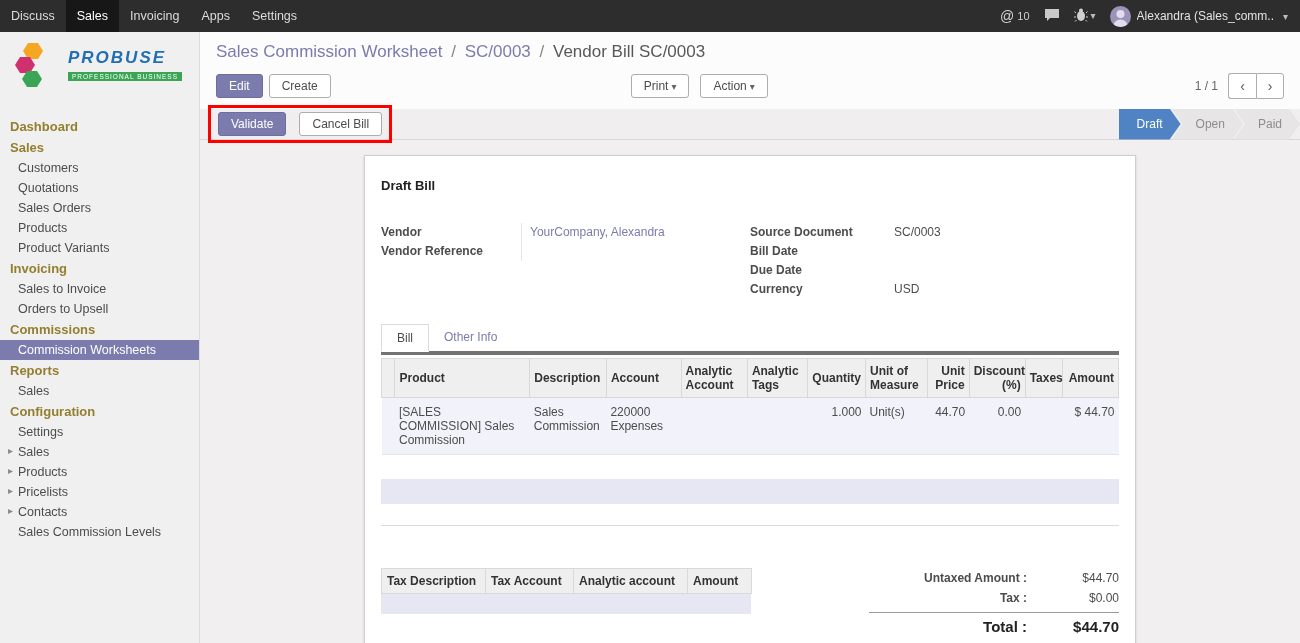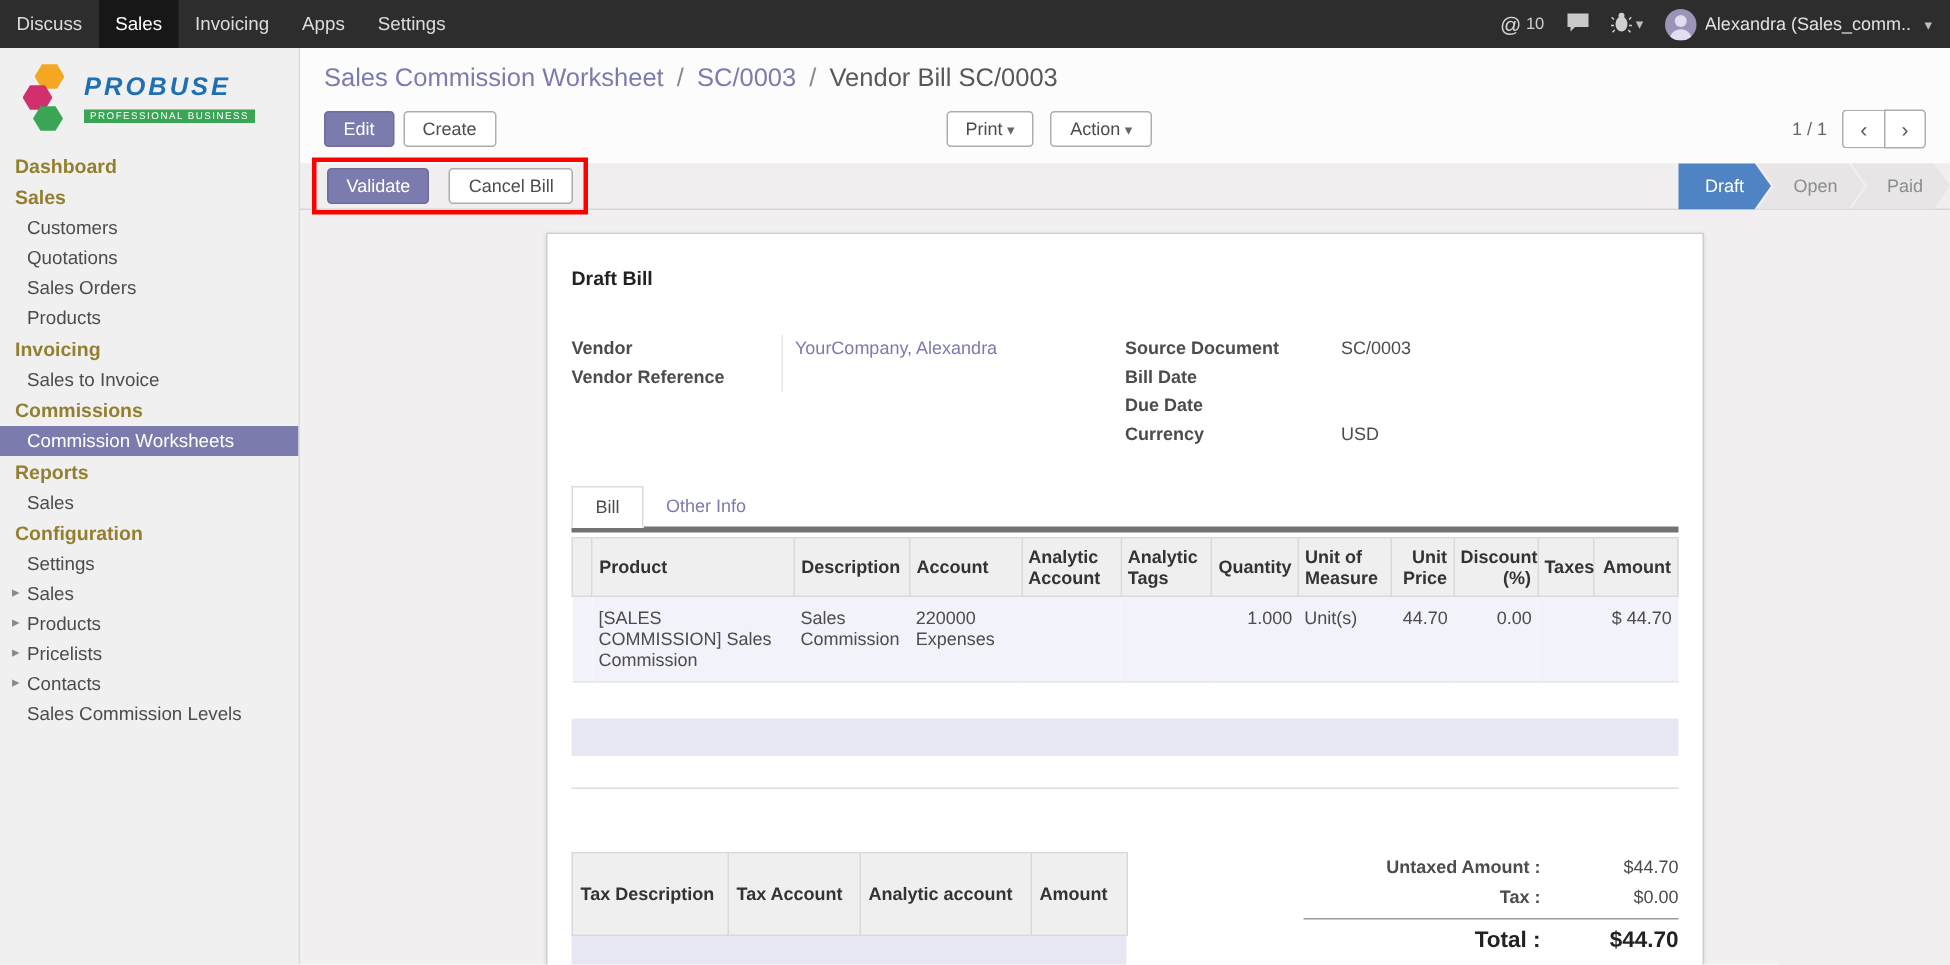--- a/index.html
+++ b/index.html
@@ -16,29 +16,29 @@
   .at-icon::before { content: "@"; font-size: 14px; color: #d6d6d6; }
   .mention-count { font-size: 11px; color: #cfcfcf; }
   .icon-svg { display: inline-block; vertical-align: middle; }
   .caret::after { content: "▾"; font-size: 10px; color: #bdbdbd; margin-left: 3px; }
   .avatar { width: 21px; height: 21px; border-radius: 50%; background: #9b93b8; overflow: hidden; display: inline-flex; align-items: flex-end; justify-content: center; }
   .user-menu { display: flex; align-items: center; gap: 6px; cursor: pointer; }
   .user-name { font-size: 12px; color: #e2e2e2; max-width: 150px; white-space: nowrap; overflow: hidden; }
 
   
   .sidebar { position: absolute; top: 32px; left: 0; bottom: 0; width: 200px; background: #f0f0f0; border-right: 1px solid #dcdcdc; overflow: hidden; }
-  .logo { display: flex; align-items: center; gap: 10px; padding: 10px 8px 12px 12px; }
+  .logo { display: flex; align-items: center; gap: 22px; padding: 10px 8px 12px 12px; }
   .hexcol { display: flex; flex-direction: column; align-items: center; width: 34px; }
   .hex { width: 20px; height: 18px; clip-path: polygon(25% 5%, 75% 5%, 100% 50%, 75% 95%, 25% 95%, 0% 50%); }
   .hex.orange { background: #f5a623; margin-left: 8px; }
   .hex.red { background: #d0306e; margin: -4px 0 0 -8px; position: relative; }
   .hex.green { background: #3aa655; margin: -4px 0 0 6px; }
   .logo-text-title { color: #1f6fb2; font-weight: bold; font-size: 17px; letter-spacing: 2px; font-style: italic; }
   .logo-text-sub { background: #3aa655; color: #fff; font-size: 6.5px; letter-spacing: 1px; padding: 1px 4px; margin-top: 2px; display: inline-block; }
-  .nav { font-size: 12.5px; }
+  .nav { font-size: 12.5px; margin-top: 16px; }
   .nav-header { color: #937f2f; font-weight: bold; font-size: 13px; padding: 3px 8px 3px 10px; cursor: pointer; }
   .nav-item { padding: 3px 8px 3px 18px; color: #4c4c4c; cursor: pointer; position: relative; }
   .nav-item.selected { background: #7c7bad; color: #fff; }
   .nav-item.has-arrow::before { content: "▸"; position: absolute; left: 8px; top: 3px; font-size: 10px; color: #8a8a8a; }
 
   
   .main { margin-left: 200px; height: 611px; position: relative; }
   .control-panel { background: #fcfcfc; padding: 10px 16px 10px 16px; }
   .breadcrumb { font-size: 17px; color: #7c7bad; }
   .breadcrumb .bc-link { color: #7c7bad; cursor: pointer; }
@@ -90,21 +90,21 @@
   table.lines th { background: #efefef; border: 1px solid #d9d9d9; padding: 5px 4px; text-align: left; font-weight: bold; color: #333; vertical-align: middle; }
   table.lines td { padding: 7px 4px; background: #f2f2fa; vertical-align: top; border-bottom: 1px solid #e4e4ee; }
   table.lines .num { text-align: right; }
 
   .stripe-bar { height: 25px; background: #e7e7f3; margin-top: 24px; }
   .hsep { border: none; border-top: 1px solid #dcdcdc; margin-top: 21px; }
 
   .bottom { display: flex; justify-content: space-between; margin-top: 42px; }
   .tax-block { width: 370px; }
   table.taxes { width: 100%; border-collapse: collapse; font-size: 12px; table-layout: fixed; }
-  table.taxes th { background: #efefef; border: 1px solid #d9d9d9; padding: 20px 5px; text-align: left; font-weight: bold; color: #333; }
+  table.taxes th { background: #efefef; border: 1px solid #d9d9d9; padding: 5px 5px; text-align: left; font-weight: bold; color: #333; }
   .tax-stripe1 { height: 20px; background: #e7e7f3; }
   .tax-blank { height: 31px; background: #fff; }
 
   .totals { width: 250px; }
   .trow { display: flex; align-items: baseline; line-height: 20px; }
   .tlabel { flex: 1; text-align: right; font-weight: bold; color: #4c4c4c; font-size: 12px; padding-right: 12px; }
   .tvalue { width: 80px; text-align: right; font-size: 12px; color: #4c4c4c; }
   .trow.total { border-top: 1px solid #9a9a9a; margin-top: 4px; padding-top: 4px; }
   .trow.total .tlabel, .trow.total .tvalue { font-size: 15px; font-weight: bold; color: #222; }
 </style>
@@ -163,22 +163,24 @@
       <div class="logo-text-sub">PROFESSIONAL BUSINESS</div>
     </div>
   </div>
   <div class="nav">
     <div class="nav-header">Dashboard</div>
     <div class="nav-header">Sales</div>
     <div class="nav-item">Customers</div>
     <div class="nav-item">Quotations</div>
     <div class="nav-item">Sales Orders</div>
     <div class="nav-item">Products</div>
+    <div class="nav-item">Product Variants</div>
     <div class="nav-header">Invoicing</div>
     <div class="nav-item">Sales to Invoice</div>
+    <div class="nav-item">Orders to Upsell</div>
     <div class="nav-header">Commissions</div>
     <div class="nav-item selected">Commission Worksheets</div>
     <div class="nav-header">Reports</div>
     <div class="nav-item">Sales</div>
     <div class="nav-header">Configuration</div>
     <div class="nav-item">Settings</div>
     <div class="nav-item has-arrow">Sales</div>
     <div class="nav-item has-arrow">Products</div>
     <div class="nav-item has-arrow">Pricelists</div>
     <div class="nav-item has-arrow">Contacts</div>

